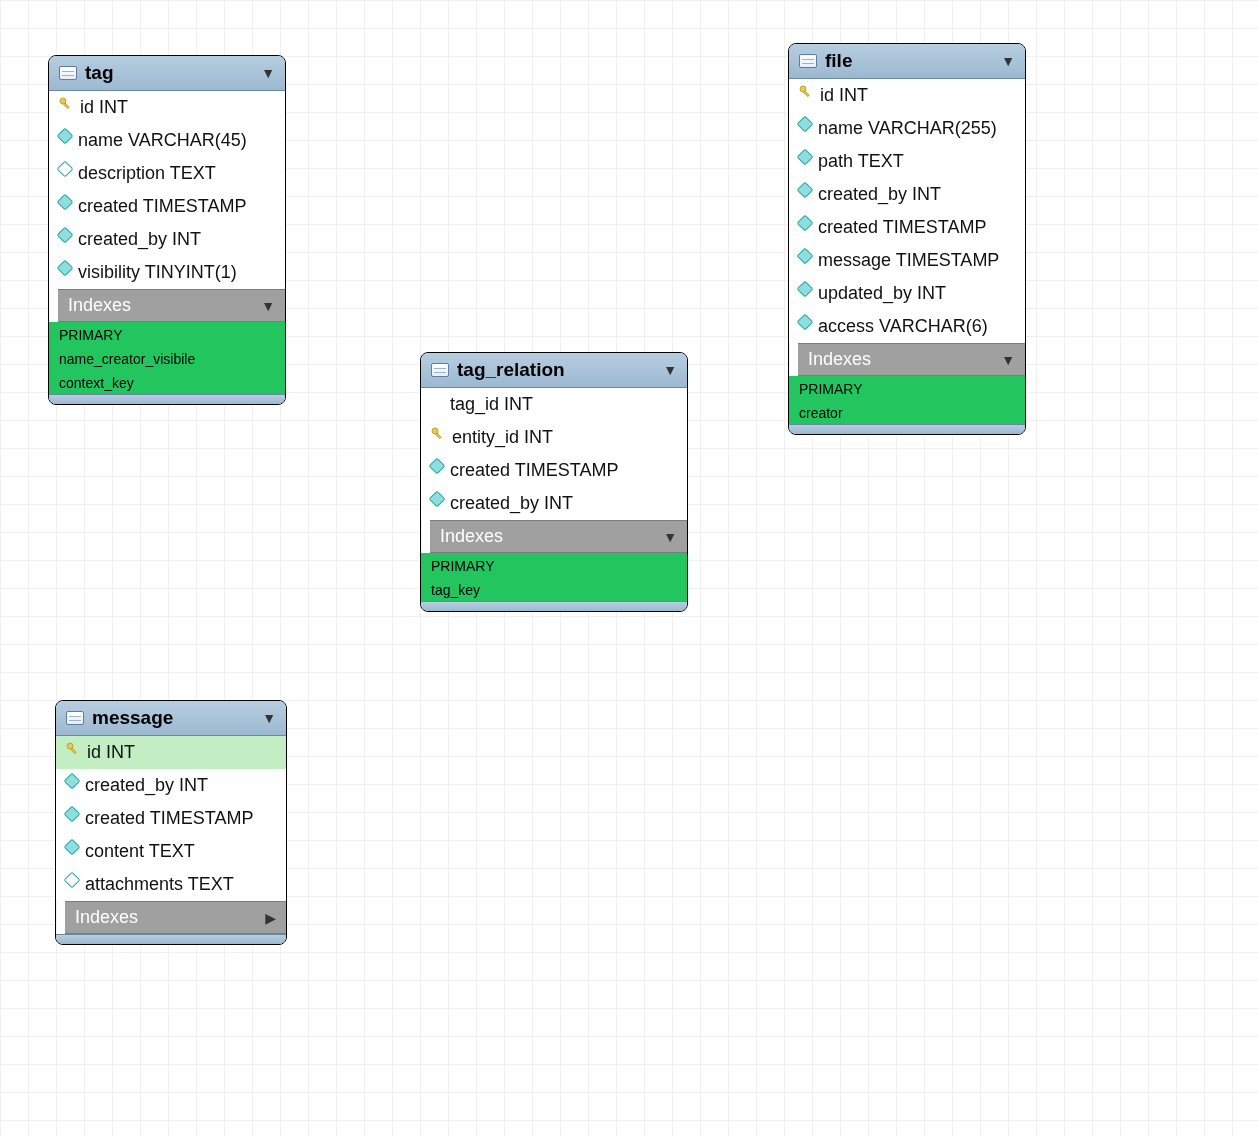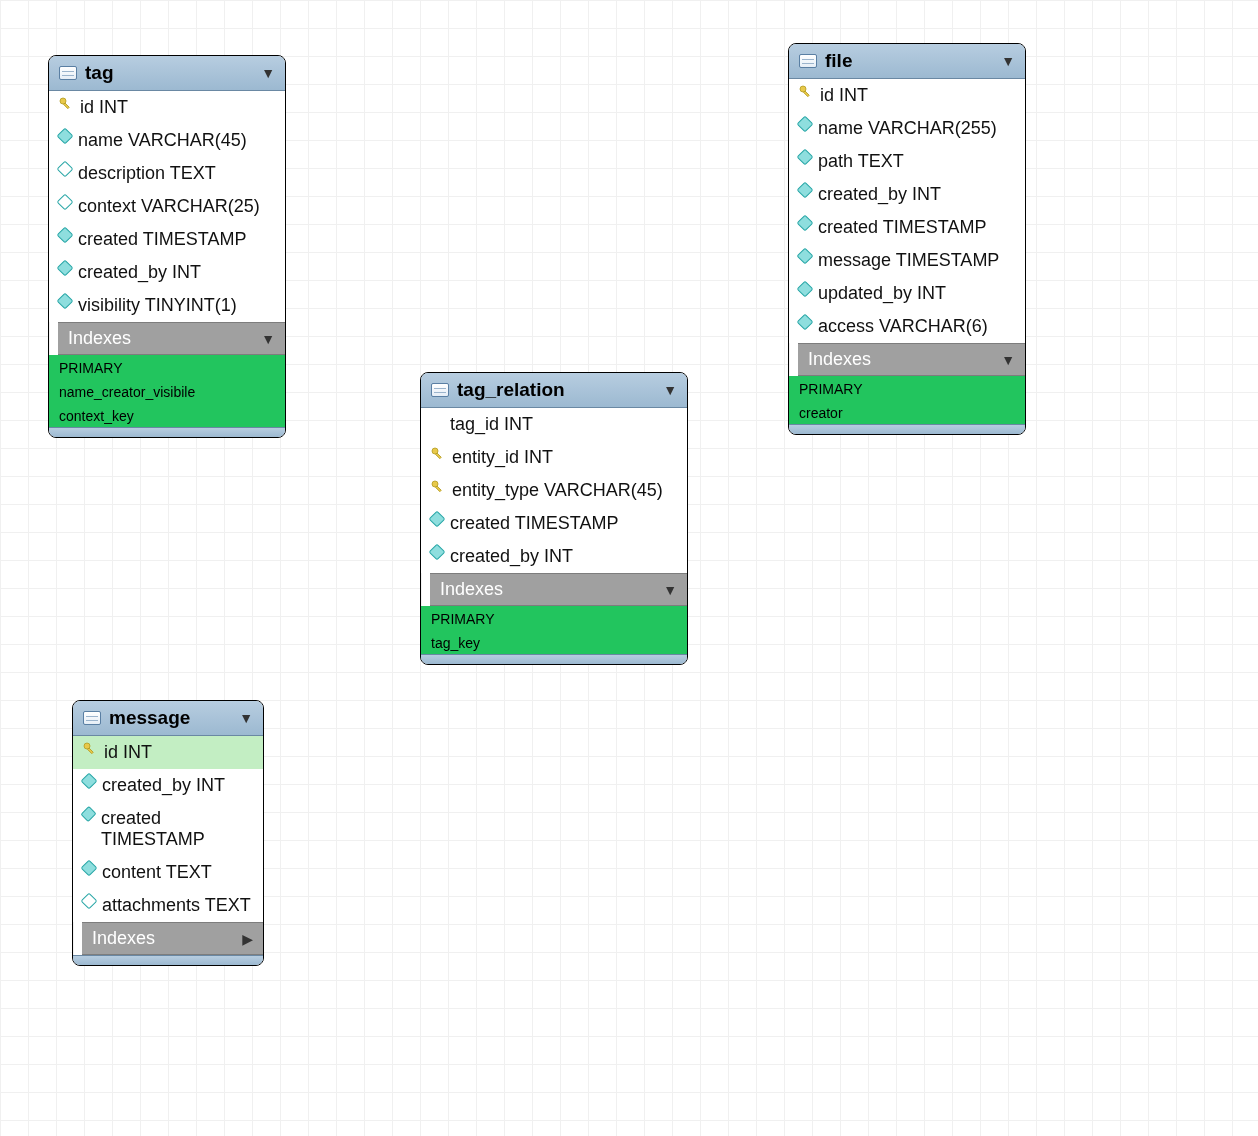--- a/index.html
+++ b/index.html
@@ -159,24 +159,20 @@
         </div>
         <div class="col-row">
           <span class="icon-dia"></span>
           <span>name VARCHAR(45)</span>
         </div>
         <div class="col-row">
           <span class="icon-dia hollow"></span>
           <span>description TEXT</span>
         </div>
         <div class="col-row">
-          <span class="icon-dia hollow"></span>
-          <span>context VARCHAR(25)</span>
-        </div>
-        <div class="col-row">
           <span class="icon-dia"></span>
           <span>created TIMESTAMP</span>
         </div>
         <div class="col-row">
           <span class="icon-dia"></span>
           <span>created_by INT</span>
         </div>
         <div class="col-row">
           <span class="icon-dia"></span>
           <span>visibility TINYINT(1)</span>
@@ -239,21 +235,21 @@
         </div>
       </div>
       <div class="indexes-header">
         <span class="lbl">Indexes</span>
         <span class="chevron">▼</span>
       </div>
       <div class="index-item">PRIMARY</div>
       <div class="index-item">creator</div>
       <div class="entity-footer"></div>
     </div>
-    <div class="entity" style="left: 420px; top: 372px; width: 268px;">
+    <div class="entity" style="left: 420px; top: 352px; width: 268px;">
       <div class="entity-header">
         <span class="table-icon"></span>
         <span class="title">tag_relation</span>
         <span class="chevron">▼</span>
       </div>
       <div class="cols">
         <div class="col-row">
           <span style="width:12px;height:12px;display:inline-block"></span>
           <span>tag_id INT</span>
         </div>
@@ -262,48 +258,37 @@
             <svg width="14" height="14" viewBox="0 0 14 14">
               <g fill="#e8c94a" stroke="#b39a20" stroke-width="0.8">
                 <circle cx="4" cy="4" r="3"></circle>
                 <rect x="6" y="6" width="6" height="2" transform="rotate(45 6 6)"></rect>
               </g>
             </svg>
           </span>
           <span>entity_id INT</span>
         </div>
         <div class="col-row">
-          <span class="icon-key">
-            <svg width="14" height="14" viewBox="0 0 14 14">
-              <g fill="#e8c94a" stroke="#b39a20" stroke-width="0.8">
-                <circle cx="4" cy="4" r="3"></circle>
-                <rect x="6" y="6" width="6" height="2" transform="rotate(45 6 6)"></rect>
-              </g>
-            </svg>
-          </span>
-          <span>entity_type VARCHAR(45)</span>
-        </div>
-        <div class="col-row">
           <span class="icon-dia"></span>
           <span>created TIMESTAMP</span>
         </div>
         <div class="col-row">
           <span class="icon-dia"></span>
           <span>created_by INT</span>
         </div>
       </div>
       <div class="indexes-header">
         <span class="lbl">Indexes</span>
         <span class="chevron">▼</span>
       </div>
       <div class="index-item">PRIMARY</div>
       <div class="index-item">tag_key</div>
       <div class="entity-footer"></div>
     </div>
-    <div class="entity" style="left: 72px; top: 700px; width: 192px;">
+    <div class="entity" style="left: 55px; top: 700px; width: 232px;">
       <div class="entity-header">
         <span class="table-icon"></span>
         <span class="title">message</span>
         <span class="chevron">▼</span>
       </div>
       <div class="cols">
         <div class="col-row highlighted">
           <span class="icon-key">
             <svg width="14" height="14" viewBox="0 0 14 14">
               <g fill="#e8c94a" stroke="#b39a20" stroke-width="0.8">

